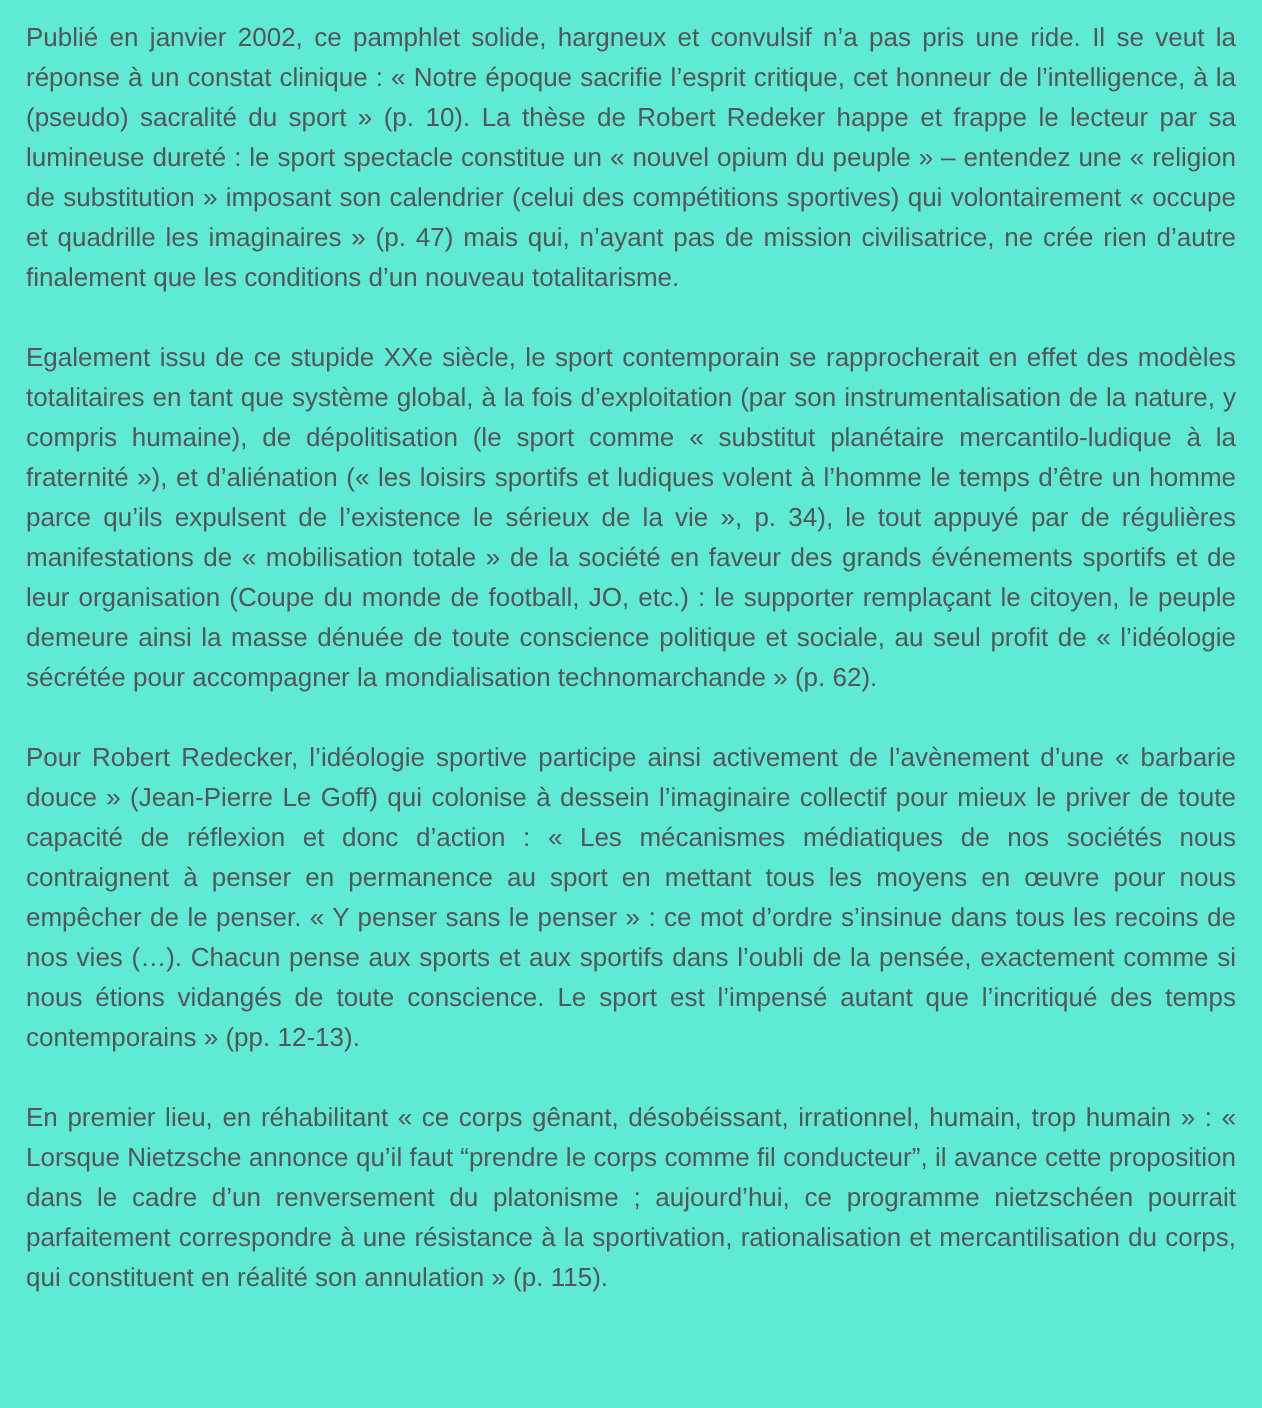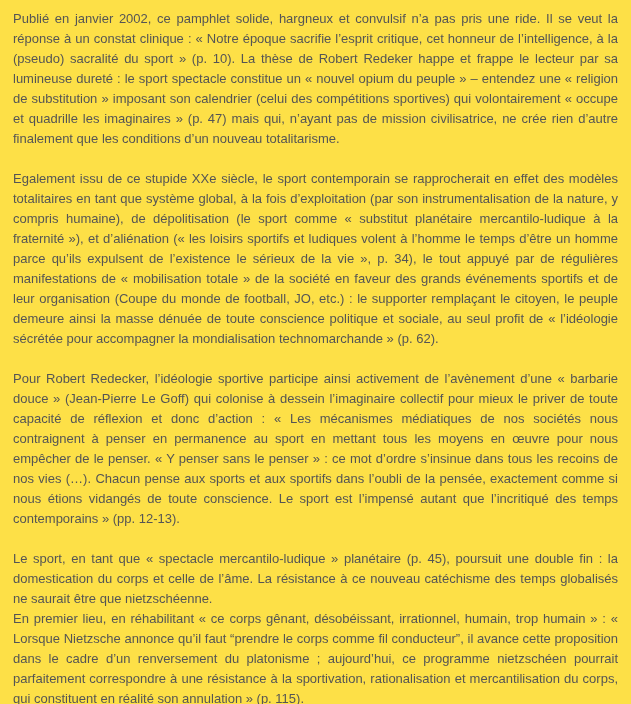--- a/index.html
+++ b/index.html
@@ -28,21 +28,20 @@
   .article p.no-gap-after {
     margin-bottom: 0;
   }
   .article p.no-gap-before {
     margin-top: 0;
   }
 </style>
 </head>
 <body>
 
-<div class="page" style="background: #fde047;">
+<div class="page" style="background: #5eead4;">
   <div class="article" style="color: rgb(85, 85, 85);">
     <p>Publié en janvier 2002, ce pamphlet solide, hargneux et convulsif n’a pas pris une ride. Il se veut la réponse à un constat clinique : « Notre époque sacrifie l’esprit critique, cet honneur de l’intelligence, à la (pseudo) sacralité du sport » (p. 10). La thèse de Robert Redeker happe et frappe le lecteur par sa lumineuse dureté : le sport spectacle constitue un « nouvel opium du peuple » – entendez une « religion de substitution » imposant son calendrier (celui des compétitions sportives) qui volontairement « occupe et quadrille les imaginaires » (p. 47) mais qui, n’ayant pas de mission civilisatrice, ne crée rien d’autre finalement que les conditions d’un nouveau totalitarisme.</p>
     <p>Egalement issu de ce stupide XXe siècle, le sport contemporain se rapprocherait en effet des modèles totalitaires en tant que système global, à la fois d’exploitation (par son instrumentalisation de la nature, y compris humaine), de dépolitisation (le sport comme « substitut planétaire mercantilo-ludique à la fraternité »), et d’aliénation (« les loisirs sportifs et ludiques volent à l’homme le temps d’être un homme parce qu’ils expulsent de l’existence le sérieux de la vie », p. 34), le tout appuyé par de régulières manifestations de « mobilisation totale » de la société en faveur des grands événements sportifs et de leur organisation (Coupe du monde de football, JO, etc.) : le supporter remplaçant le citoyen, le peuple demeure ainsi la masse dénuée de toute conscience politique et sociale, au seul profit de « l’idéologie sécrétée pour accompagner la mondialisation technomarchande » (p. 62).</p>
     <p>Pour Robert Redecker, l’idéologie sportive participe ainsi activement de l’avènement d’une « barbarie douce » (Jean-Pierre Le Goff) qui colonise à dessein l’imaginaire collectif pour mieux le priver de toute capacité de réflexion et donc d’action : « Les mécanismes médiatiques de nos sociétés nous contraignent à penser en permanence au sport en mettant tous les moyens en œuvre pour nous empêcher de le penser. « Y penser sans le penser » : ce mot d’ordre s’insinue dans tous les recoins de nos vies (…). Chacun pense aux sports et aux sportifs dans l’oubli de la pensée, exactement comme si nous étions vidangés de toute conscience. Le sport est l’impensé autant que l’incritiqué des temps contemporains » (pp. 12-13).</p>
-    <p class="no-gap-after">Le sport, en tant que « spectacle mercantilo-ludique » planétaire (p. 45), poursuit une double fin : la domestication du corps et celle de l’âme. La résistance à ce nouveau catéchisme des temps globalisés ne saurait être que nietzschéenne.</p>
     <p class="no-gap-before">En premier lieu, en réhabilitant « ce corps gênant, désobéissant, irrationnel, humain, trop humain » : « Lorsque Nietzsche annonce qu’il faut “prendre le corps comme fil conducteur”, il avance cette proposition dans le cadre d’un renversement du platonisme ; aujourd’hui, ce programme nietzschéen pourrait parfaitement correspondre à une résistance à la sportivation, rationalisation et mercantilisation du corps, qui constituent en réalité son annulation » (p. 115).</p>
   </div>
 </div>
 
 </body></html>

